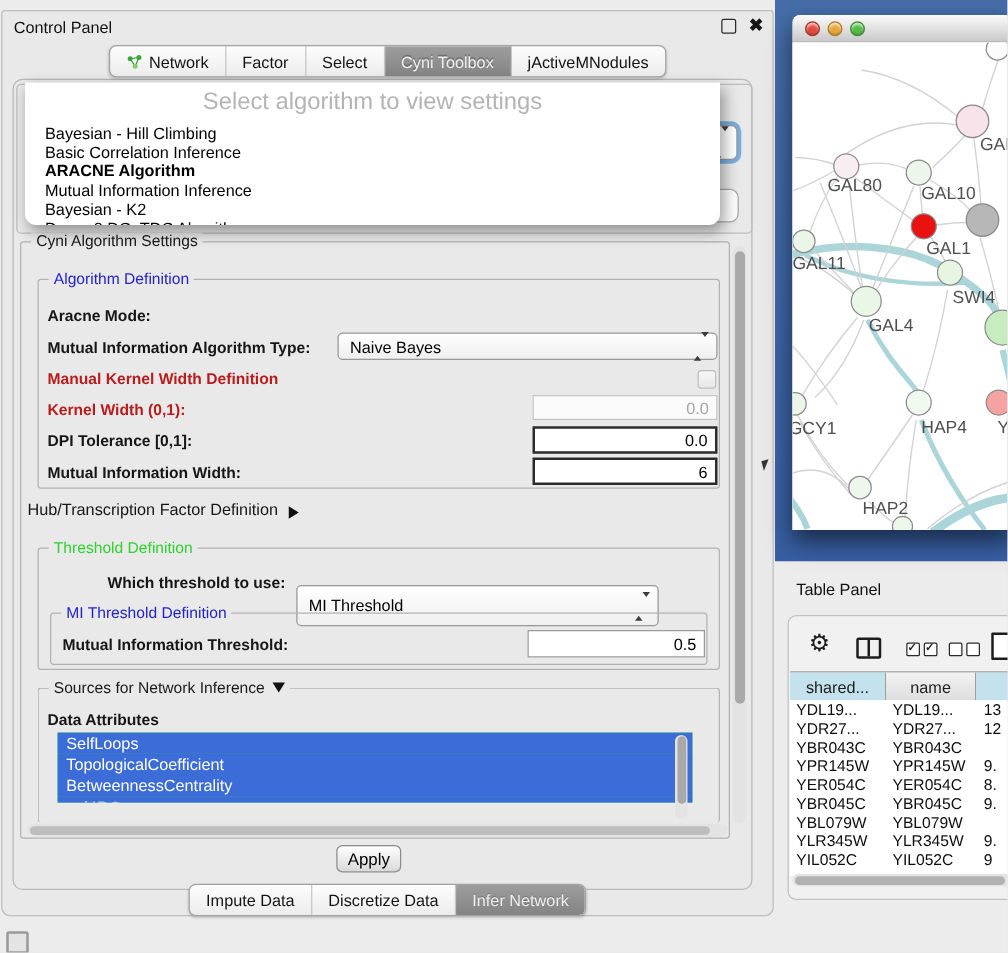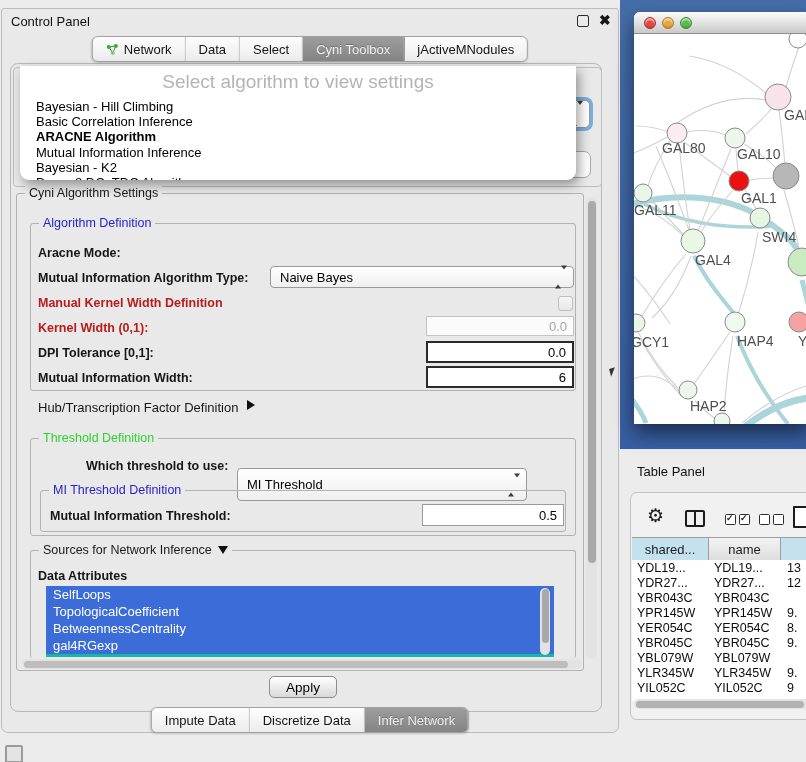--- a/index.html
+++ b/index.html
@@ -91,21 +91,21 @@
       <div class="tab">
         <svg width="13" height="13" viewBox="0 0 13 13">
           <path d="M3,4 L10,3 L7,10 Z" fill="none" stroke="#2f9e2f" stroke-width="1"></path>
           <circle cx="3" cy="4" r="2" fill="#39a839"></circle>
           <circle cx="10" cy="3" r="2" fill="#39a839"></circle>
           <circle cx="7" cy="10" r="2" fill="#7fcf6f"></circle>
         </svg>
         <span>Network</span>
       </div>
       <div class="tab">
-        <span>Data</span>
+        <span>Factor</span>
       </div>
       <div class="tab">
         <span>Select</span>
       </div>
       <div class="tab selected">
         <span>Cyni Toolbox</span>
       </div>
       <div class="tab">
         <span>jActiveMNodules</span>
       </div>
@@ -148,21 +148,21 @@
   </div>
   <div class="lbl dis" style="left:36px;top:287px">Manual Kernel Width Definition</div>
   <div class="cb" style="left:556px;top:287px"></div>
   <div class="lbl dis" style="left:36px;top:312px">Kernel Width (0,1):</div>
   <div class="numfield soft" style="left:424px;top:307px;width:148px;height:20px">0.0</div>
   <div class="lbl" style="left:36px;top:337px">DPI Tolerance [0,1]:</div>
   <div class="numfield hard" style="left:424px;top:332px;width:148px;height:22px">0.0</div>
   <div class="lbl" style="left:36px;top:362px">Mutual Information Width:</div>
   <div class="numfield hard" style="left:424px;top:357px;width:148px;height:22px">6</div>
 
-  <div class="lbl reg" style="left:36px;top:391px;display:flex;align-items:flex-start;gap:9px">
+  <div class="lbl reg" style="left:20px;top:391px;display:flex;align-items:flex-end;gap:9px">
     <span>Hub/Transcription Factor Definition</span>
     <span class="tri-right"></span>
   </div>
 
   <div class="fieldset" style="left:28px;top:429px;width:546px;height:98px">
     <div class="legend t-green">Threshold Definition</div>
   </div>
   <div class="lbl" style="left:84px;top:450px">Which threshold to use:</div>
   <div class="combo" style="left:235px;top:459px;width:290px;height:33px">
     <span>MI Threshold</span>
@@ -174,35 +174,35 @@
   <div class="lbl" style="left:48px;top:500px">Mutual Information Threshold:</div>
   <div class="numfield mid" style="left:420px;top:495px;width:142px;height:22px">0.5</div>
 
   <div class="fieldset" style="left:28px;top:541px;width:546px;height:108px;border-bottom:none">
     <div class="legend t-black">
       <span>Sources for Network Inference</span>
       <span class="tri-down"></span>
     </div>
   </div>
   <div class="lbl" style="left:36px;top:560px">Data Attributes</div>
-  <div class="abs" style="left:44px;top:577px;width:508px;height:71px;background:#14b8a6;overflow:hidden" id="attr-list">
+  <div class="abs" style="left:44px;top:577px;width:508px;height:56px;background:#22c55e;overflow:hidden" id="attr-list">
       <div class="attr-item" style="background: rgb(59, 108, 216);">SelfLoops</div>
       <div class="attr-item" style="background: rgb(59, 108, 216);">TopologicalCoefficient</div>
       <div class="attr-item" style="background: rgb(59, 108, 216);">BetweennessCentrality</div>
       <div class="attr-item" style="background: rgb(59, 108, 216);">gal4RGexp</div>
     </div>
   <div class="sbv" style="left:538px;top:579px;height:67px;width:10px">
     <div class="thumb" style="top:1px;height:54px;width:7px"></div>
   </div>
 
   <div class="sbh" style="left:20px;top:650px;width:560px">
     <div class="thumb" style="left:2px;width:544px"></div>
   </div>
 
-  <div class="btn" style="left:267px;top:667px;width:68px;height:22px">Apply</div>
+  <div class="btn" style="left:267px;top:667px;width:52px;height:22px">Apply</div>
 
   <div class="tabbar" style="left:50%;top:698px;transform:translateX(-50%)" id="bottom-tabs">
       <div class="tab">Impute Data</div>
       <div class="tab">Discretize Data</div>
       <div class="tab selected">Infer Network</div>
     </div>
 </div>
 
 <div class="abs" style="left:5px;top:745px;width:14px;height:14px;border:2px solid #9a9a9a;border-radius:2px;background:#e4e4e4"></div>
 

